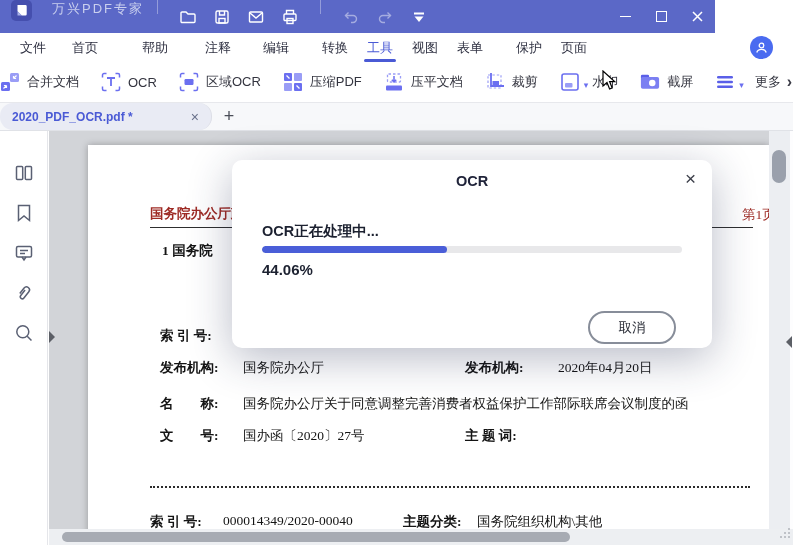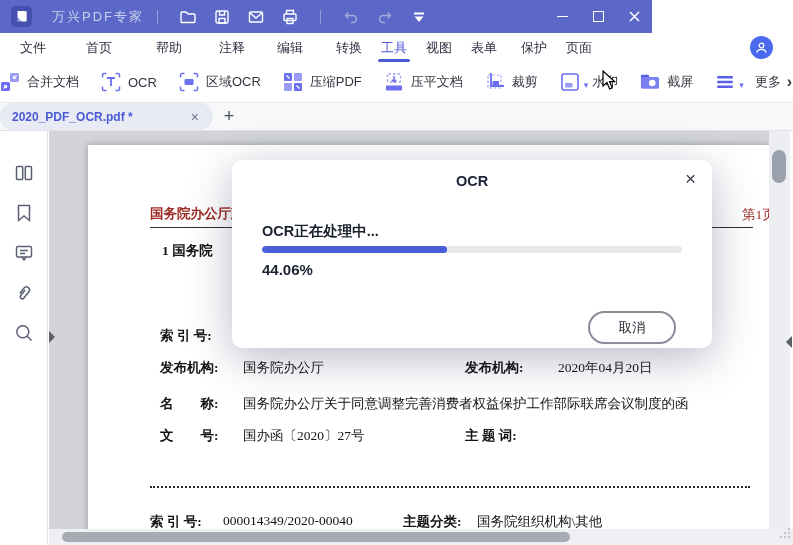--- a/index.html
+++ b/index.html
@@ -1,22 +1,22 @@
 <!DOCTYPE html>
 <html style="--accent: #4a5ad5; --titlebar-bg: #5b68c7; --progress-fill: #4a5ed8; --header-red: #9e2b25; --icon-purple: #6b6ff0; --icon-purple-light: #9a9df6; --avatar-blue: #4a6bf0;"><head>
 <meta charset="utf-8">
 <style>
   html,body{margin:0;padding:0;}
   body{width:793px;height:545px;position:relative;overflow:hidden;background:#fff;
        font-family:"Liberation Sans",sans-serif;-webkit-font-smoothing:antialiased;}
   .screen{position:absolute;inset:0;}
 
   
-  .titlebar{position:absolute;left:0;top:0;width:652px;height:33px;background:var(--titlebar-bg,#5b68c7);
-            display:flex;align-items:center;}
+  .titlebar{position:absolute;left:0;top:0;width:715px;height:33px;background:var(--titlebar-bg,#5b68c7);
+            display:flex;}
   .app-logo{width:21px;height:21px;border-radius:5px;background:#454fae;margin-left:11px;
             display:flex;align-items:center;justify-content:center;flex:0 0 auto;}
   .app-title{color:#c9cfee;font-size:13px;margin-left:20px;letter-spacing:2px;}
   .tb-sep{width:1px;height:14px;background:rgba(255,255,255,.35);margin:0 13px;}
   .tb-icon{width:34px;height:33px;display:flex;align-items:center;justify-content:center;cursor:default;}
   .tb-icon.dim{opacity:.45;}
   .win-controls{margin-left:auto;display:flex;height:33px;}
   .win-btn{width:36px;height:33px;display:flex;align-items:center;justify-content:center;}
   .glyph-min{width:11px;height:0;border-top:1.6px solid #fff;}
   .glyph-max{width:9px;height:9px;border:1.4px solid #fff;}
@@ -162,29 +162,29 @@
       <div class="win-btn">
         <svg width="11" height="11" viewBox="0 0 11 11" stroke="#fff" stroke-width="1.5">
             <path d="M1 1l9 9M10 1l-9 9"></path>
           </svg>
       </div>
     </div>
   </div>
 
   <div class="menubar">
     <div class="menu-item" style="margin-left:20px">文件</div>
-    <div class="menu-item" style="margin-left:40px">首页</div>
+    <div class="menu-item" style="margin-left:26px">首页</div>
     <div class="menu-item" style="margin-left:44px">帮助</div>
     <div class="menu-item" style="margin-left:37px">注释</div>
     <div class="menu-item" style="margin-left:32px">编辑</div>
     <div class="menu-item" style="margin-left:33px">转换</div>
     <div class="menu-item active" style="margin-left:19px">工具</div>
     <div class="menu-item" style="margin-left:19px">视图</div>
     <div class="menu-item" style="margin-left:19px">表单</div>
-    <div class="menu-item" style="margin-left:24px">保护</div>
+    <div class="menu-item" style="margin-left:33px">保护</div>
     <div class="menu-item" style="margin-left:19px">页面</div>
     <div class="avatar">
       <svg width="13" height="13" viewBox="0 0 13 13" fill="none" stroke="#fff" stroke-width="1.3">
           <circle cx="6.5" cy="4.5" r="2.3"></circle>
           <path d="M1.8 11.5a4.8 4 0 0 1 9.4 0"></path>
         </svg>
     </div>
   </div>
 
   <div class="toolbar">

